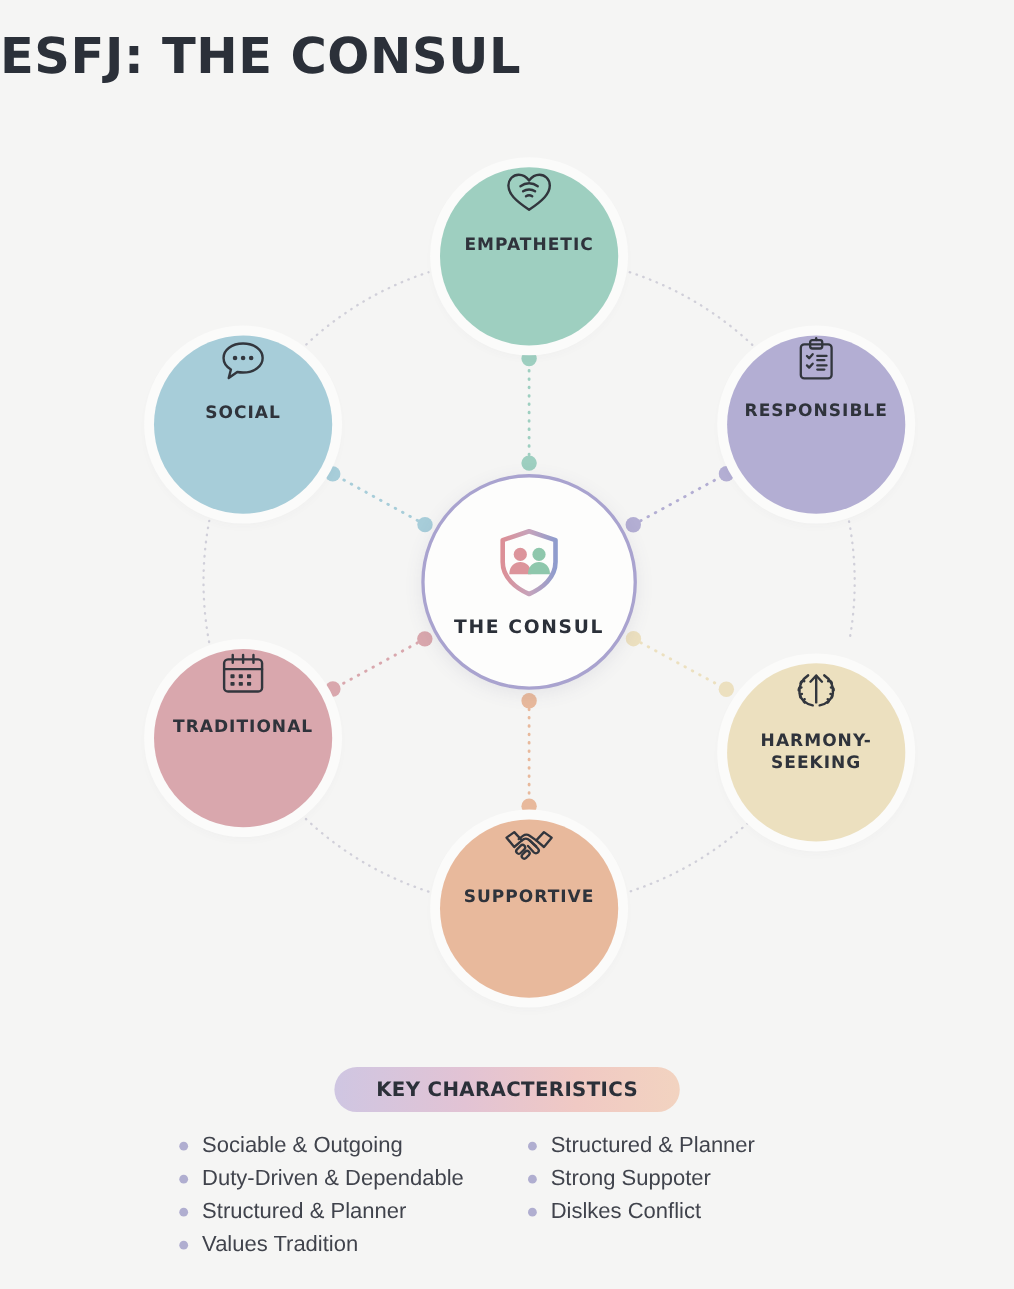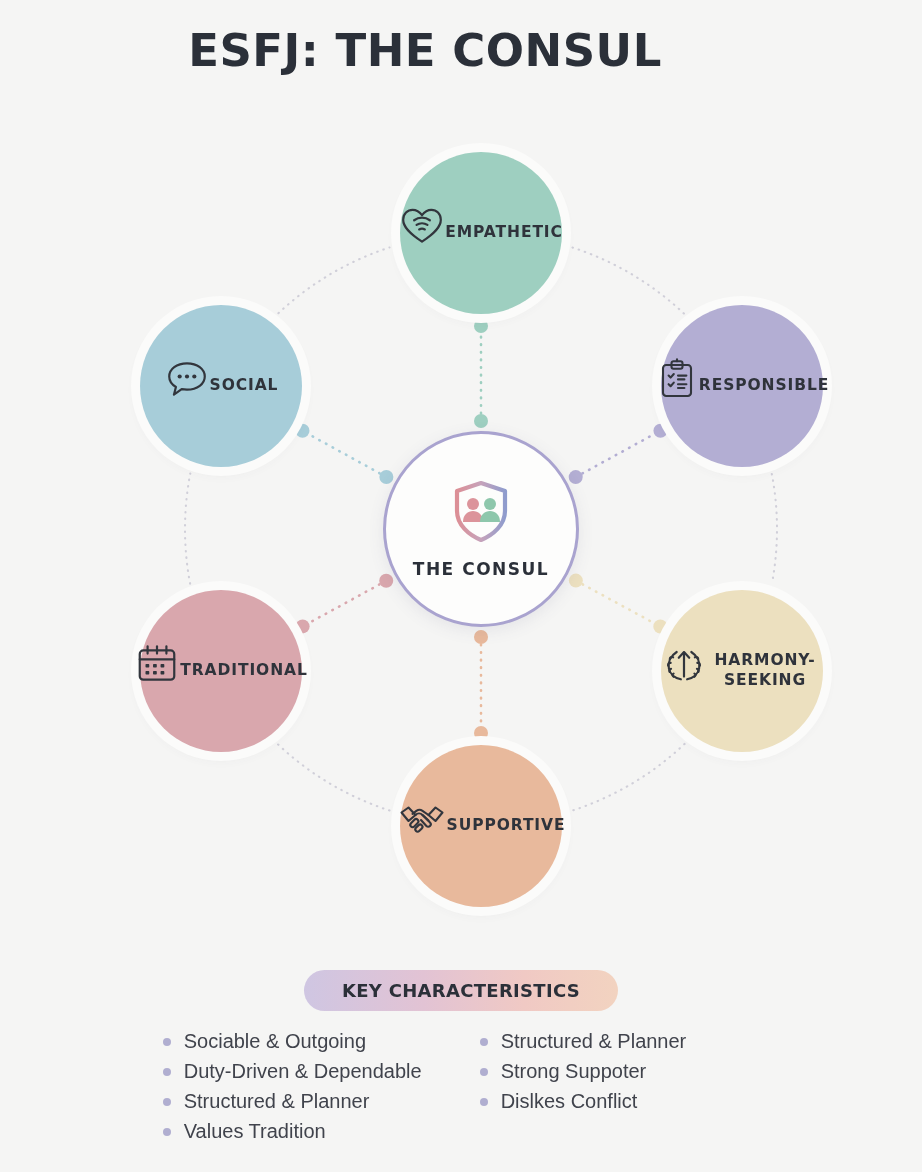--- a/index.html
+++ b/index.html
@@ -18,21 +18,21 @@
     height: 1172px;
     background: #f5f5f4;
   }
 
   
   #title {
     position: absolute;
     top: 24px;
     left: 0;
     width: 850px;
-    text-align: center;
+    text-align: left;
     font-size: 45px;
     font-weight: 800;
     letter-spacing: 0.5px;
     color: #2b3039;
     font-family: "DejaVu Sans", sans-serif;
   }
 
   
   #diagram {
     position: absolute;
@@ -41,22 +41,22 @@
     width: 922px;
     height: 820px;
   }
 
   #links { position: absolute; left: 0; top: 0; width: 922px; height: 820px; }
 
   .node {
     position: absolute;
     border-radius: 50%;
     display: flex;
+    flex-direction: column;
     align-items: center;
-    justify-content: center;
     text-align: center;
     box-shadow: 0 0 0 9px #fbfbfa, 0 4px 14px rgba(80,80,95,0.10);
   }
 
   .node .ic { display: block; margin-bottom: 10px; }
 
   .node .lbl {
     font-size: 15.5px;
     font-weight: 700;
     letter-spacing: 0.9px;
@@ -184,21 +184,21 @@
               <path d="M22 4.2 L22 2.4" fill="none" stroke="#32363d" stroke-width="2.1" stroke-linecap="round" stroke-linejoin="round"></path>
               <path d="M13.6 18.6 l2 2 l3.2 -3.6" fill="none" stroke="#32363d" stroke-width="2.1" stroke-linecap="round" stroke-linejoin="round"></path>
               <path d="M13.6 27.2 l2 2 l3.2 -3.6" fill="none" stroke="#32363d" stroke-width="2.1" stroke-linecap="round" stroke-linejoin="round"></path>
               <path d="M23 18.6 H31.4" fill="none" stroke="#32363d" stroke-width="2.1" stroke-linecap="round" stroke-linejoin="round"></path>
               <path d="M23 22.4 H29.4" fill="none" stroke="#32363d" stroke-width="2.1" stroke-linecap="round" stroke-linejoin="round"></path>
               <path d="M23 27.2 H31.4" fill="none" stroke="#32363d" stroke-width="2.1" stroke-linecap="round" stroke-linejoin="round"></path>
               <path d="M23 31 H29.4" fill="none" stroke="#32363d" stroke-width="2.1" stroke-linecap="round" stroke-linejoin="round"></path>
             </svg></span>
           <span class="lbl">RESPONSIBLE</span>
         </div>
-        <div class="node" style="width: 162px; height: 162px; left: 661px; top: 470px; background: rgb(236, 224, 191);">
+        <div class="node" style="width: 162px; height: 162px; left: 661px; top: 483px; background: rgb(236, 224, 191);">
           <span class="ic"><svg width="46" height="46" viewBox="0 0 44 44">
               <path d="M22 34 V11" fill="none" stroke="#32363d" stroke-width="2.1" stroke-linecap="round" stroke-linejoin="round"></path>
               <path d="M17 16 L22 10.6 L27 16" fill="none" stroke="#32363d" stroke-width="2.1" stroke-linecap="round" stroke-linejoin="round"></path>
               <path d="M15 10.5 C9.5 14 6.5 20 7.5 26 C8.4 31.4 13 35.4 19 36.6" fill="none" stroke="#32363d" stroke-width="2.1" stroke-linecap="round" stroke-linejoin="round"></path>
               <path d="M29 10.5 C34.5 14 37.5 20 36.5 26 C35.6 31.4 31 35.4 25 36.6" fill="none" stroke="#32363d" stroke-width="2.1" stroke-linecap="round" stroke-linejoin="round"></path>
               <path d="M11.6 15.6 C9.8 14.9 8.6 15.6 8.4 17.4" fill="none" stroke="#32363d" stroke-width="2.1" stroke-linecap="round" stroke-linejoin="round"></path>
               <path d="M9.2 21 C7.5 20.8 6.6 21.8 6.8 23.5" fill="none" stroke="#32363d" stroke-width="2.1" stroke-linecap="round" stroke-linejoin="round"></path>
               <path d="M9.6 26.6 C8 26.9 7.5 28.1 8.3 29.6" fill="none" stroke="#32363d" stroke-width="2.1" stroke-linecap="round" stroke-linejoin="round"></path>
               <path d="M12 31.2 C10.7 31.9 10.7 33.2 12 34.2" fill="none" stroke="#32363d" stroke-width="2.1" stroke-linecap="round" stroke-linejoin="round"></path>
               <path d="M32.4 15.6 C34.2 14.9 35.4 15.6 35.6 17.4" fill="none" stroke="#32363d" stroke-width="2.1" stroke-linecap="round" stroke-linejoin="round"></path>

